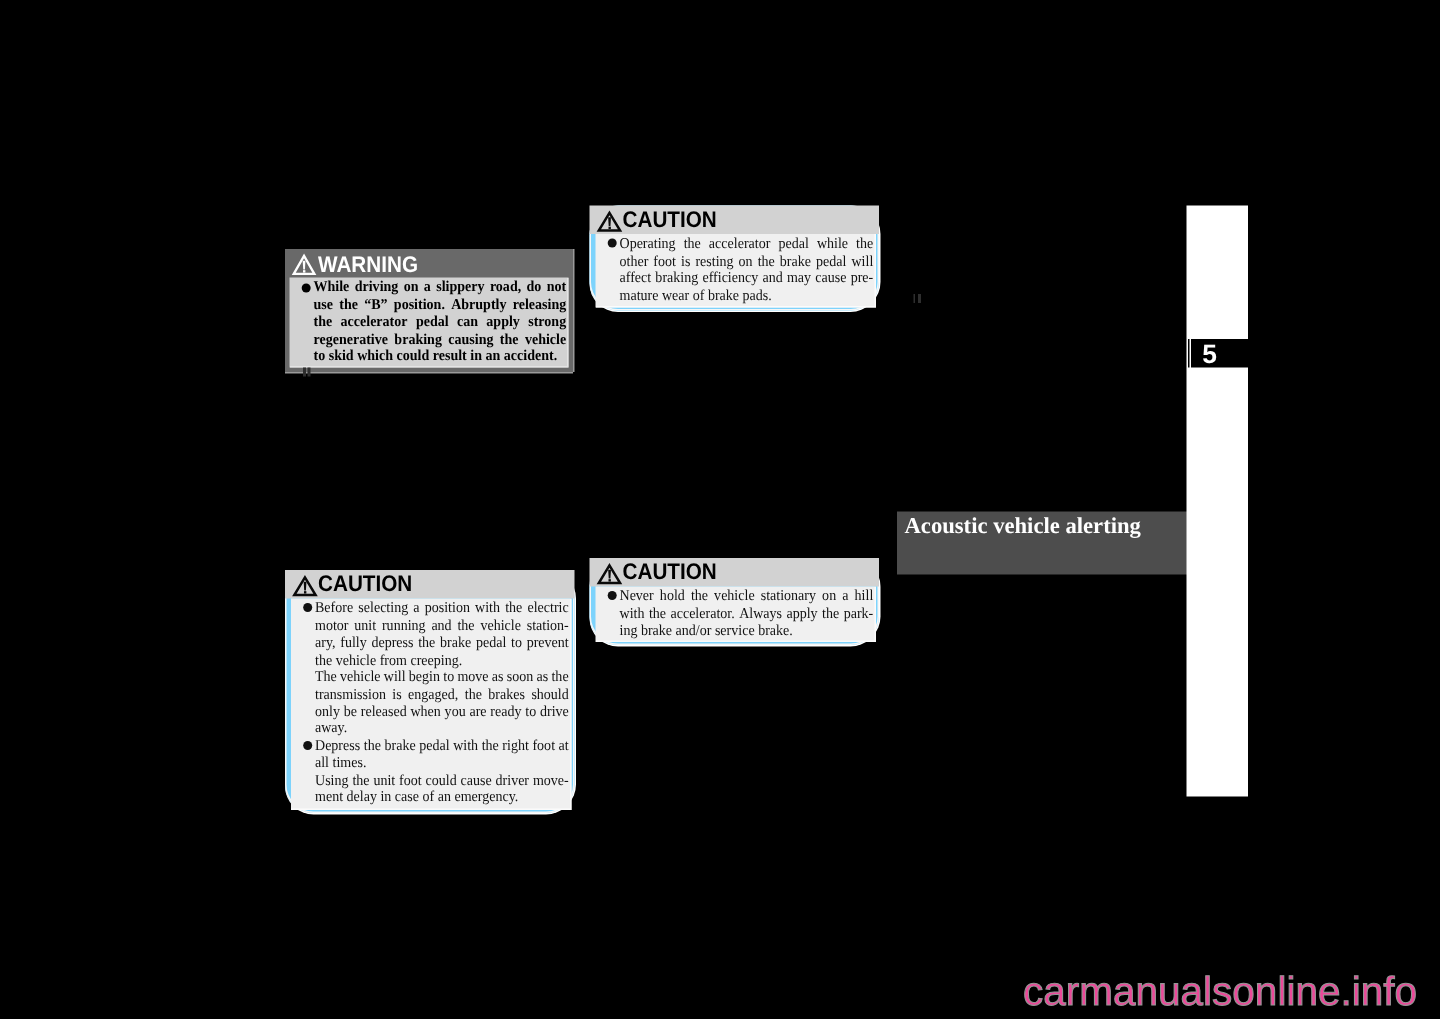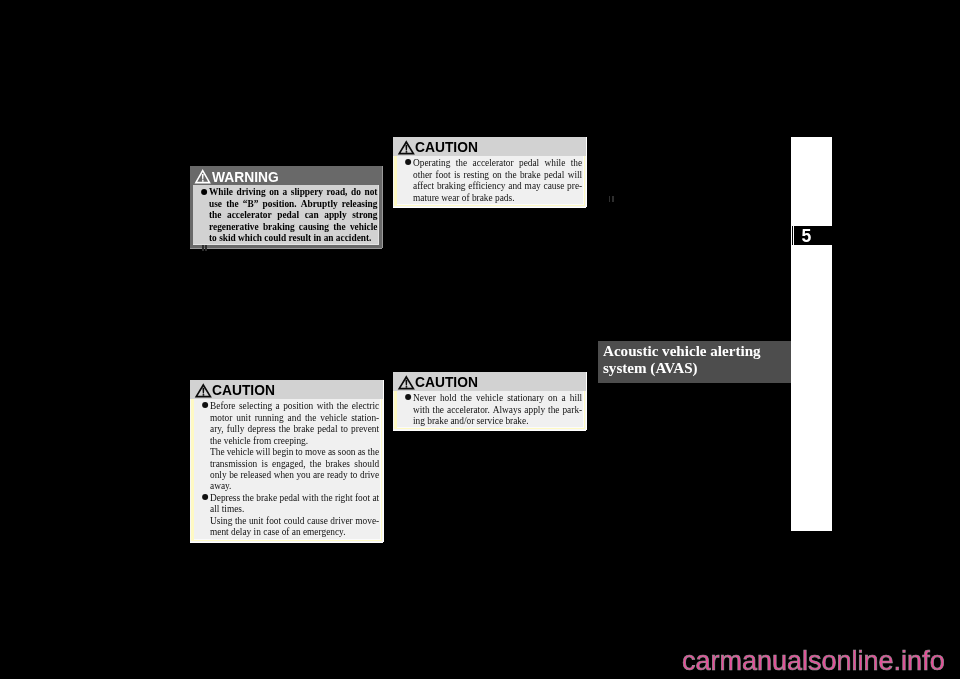--- a/index.html
+++ b/index.html
@@ -33,21 +33,21 @@
   .ln.j > span { white-space:pre; flex:0 0 auto; }
   .bul { position:absolute; border-radius:50%; background:currentColor; }
 
   
   .warn { background:#696969; box-shadow:0 1px 0 0 #9a9a9a, 1px 0 0 0 #9a9a9a; }
   .warn .hdr { background:#696969; color:#ffffff; }
   .warn .body { background:#d2d2d2; color:#000000; font-weight:bold;
                 box-shadow:inset -1px -1px 0 0 #e4e4e4; }
 
   
-  .caut { background:#fef9c3; box-shadow:inset 0 0 0 1px #f6f6f6, 0 1px 0 0 #ffffff, 1px 0 0 0 #ffffff; }
+  .caut { background:#7dd3fc; box-shadow:inset 0 0 0 1px #f6f6f6, 0 1px 0 0 #ffffff, 1px 0 0 0 #ffffff;border-radius:19px; }
   .caut .hdr { background:#d2d2d2; color:#000000; }
   .caut .body { background:#f0f0f0; color:#111111;
                 box-shadow:inset -1px -1px 0 0 #fbfbfb; }
 
   
   .sect-head {
     position:absolute; box-sizing:border-box; background:#4d4d4d;
     color:#ffffff; font-family:"Liberation Serif", serif; font-weight:bold;
   }
 
@@ -306,21 +306,20 @@
             <span>the</span>
             <span>park-</span>
           </div>
           <div class="ln"><span>ing brake and/or service brake.</span></div>
         </div>
       </div>
   </div>
 
   <div class="sect-head" style="left:598px; top:341px; width:225px; height:41.5px; padding:2px 5px; font-size:15.1px; line-height:16.9px;">
     <div>Acoustic vehicle alerting</div>
-    <div>system (AVAS)</div>
   </div>
 
   <div class="tabbar" style="left:791px; top:137px; width:40.5px; height:393.5px;"></div>
   <div class="tabedge" style="left:792px; top:226px; width:1.2px; height:19px;"></div>
   <div class="tabmark" style="left:794px; top:226px; width:38px; height:18.5px; font-size:17.6px;">
     <span style="position:absolute; left:7.5px; top:0.6px; line-height:18.5px;">5</span>
   </div>
 
   <div class="faint" style="left:201.9px; top:244.7px; width:6px; height:6.4px;">
     <i style="left:0px;"></i>

